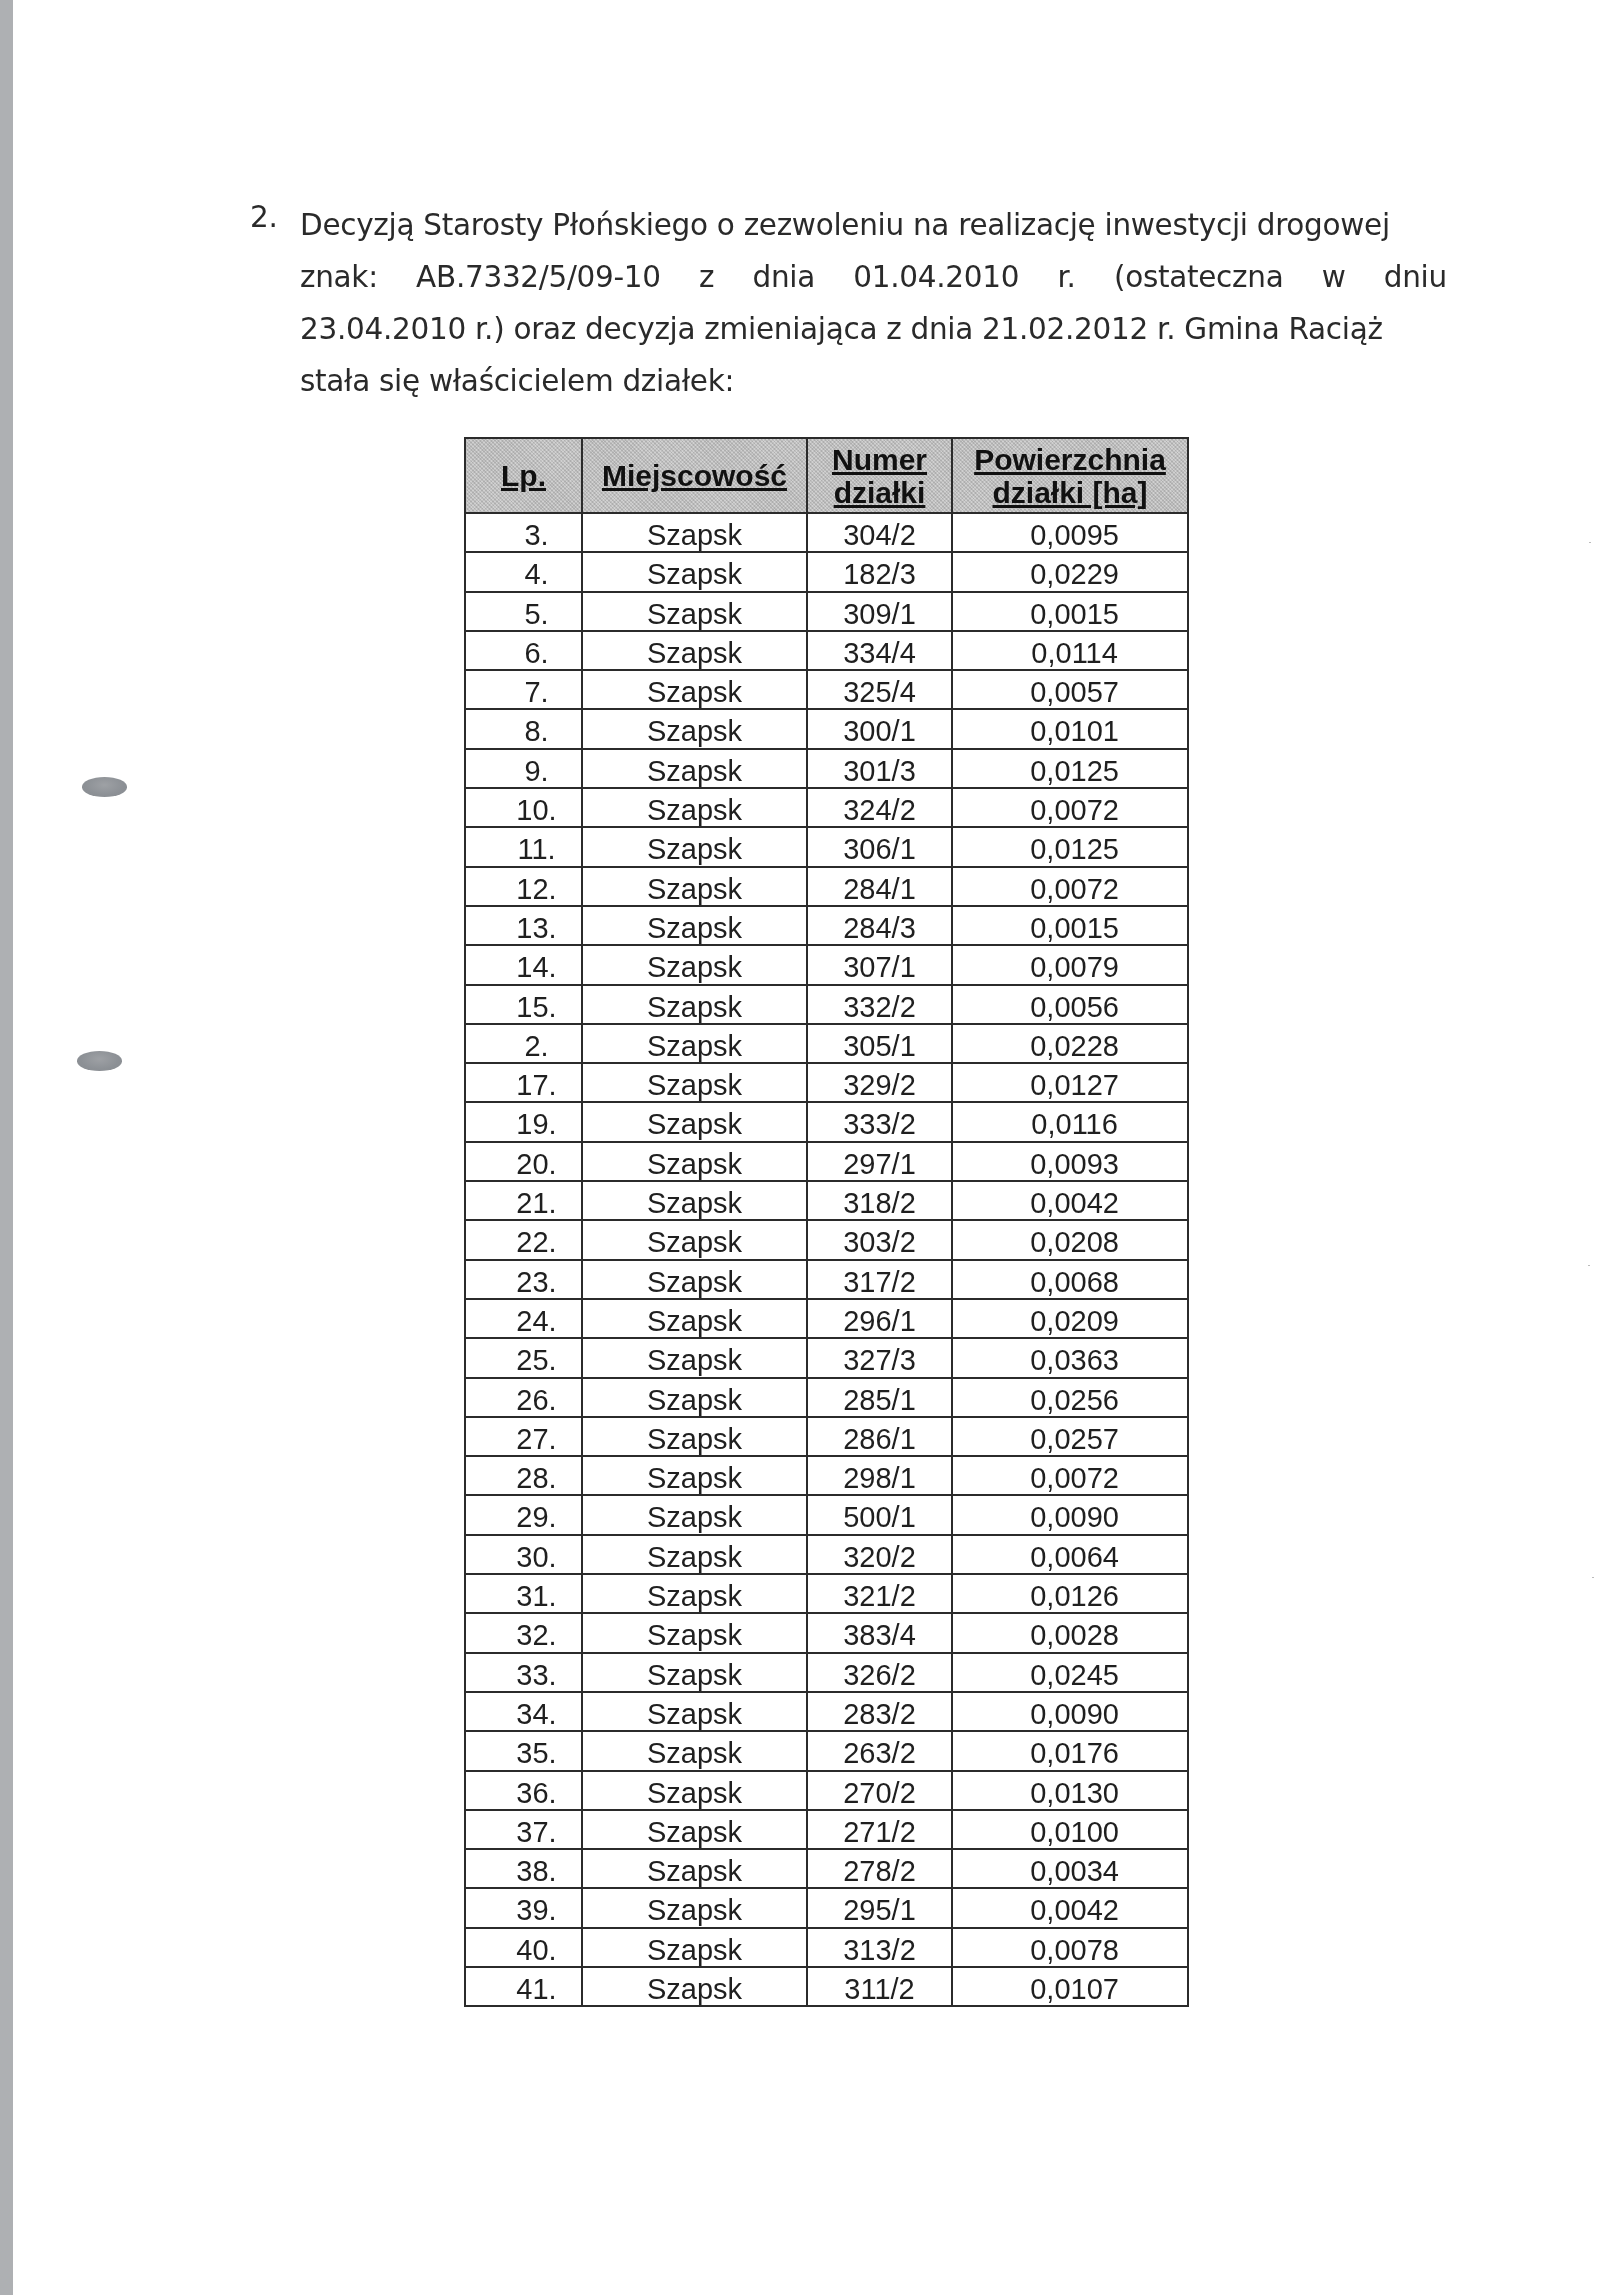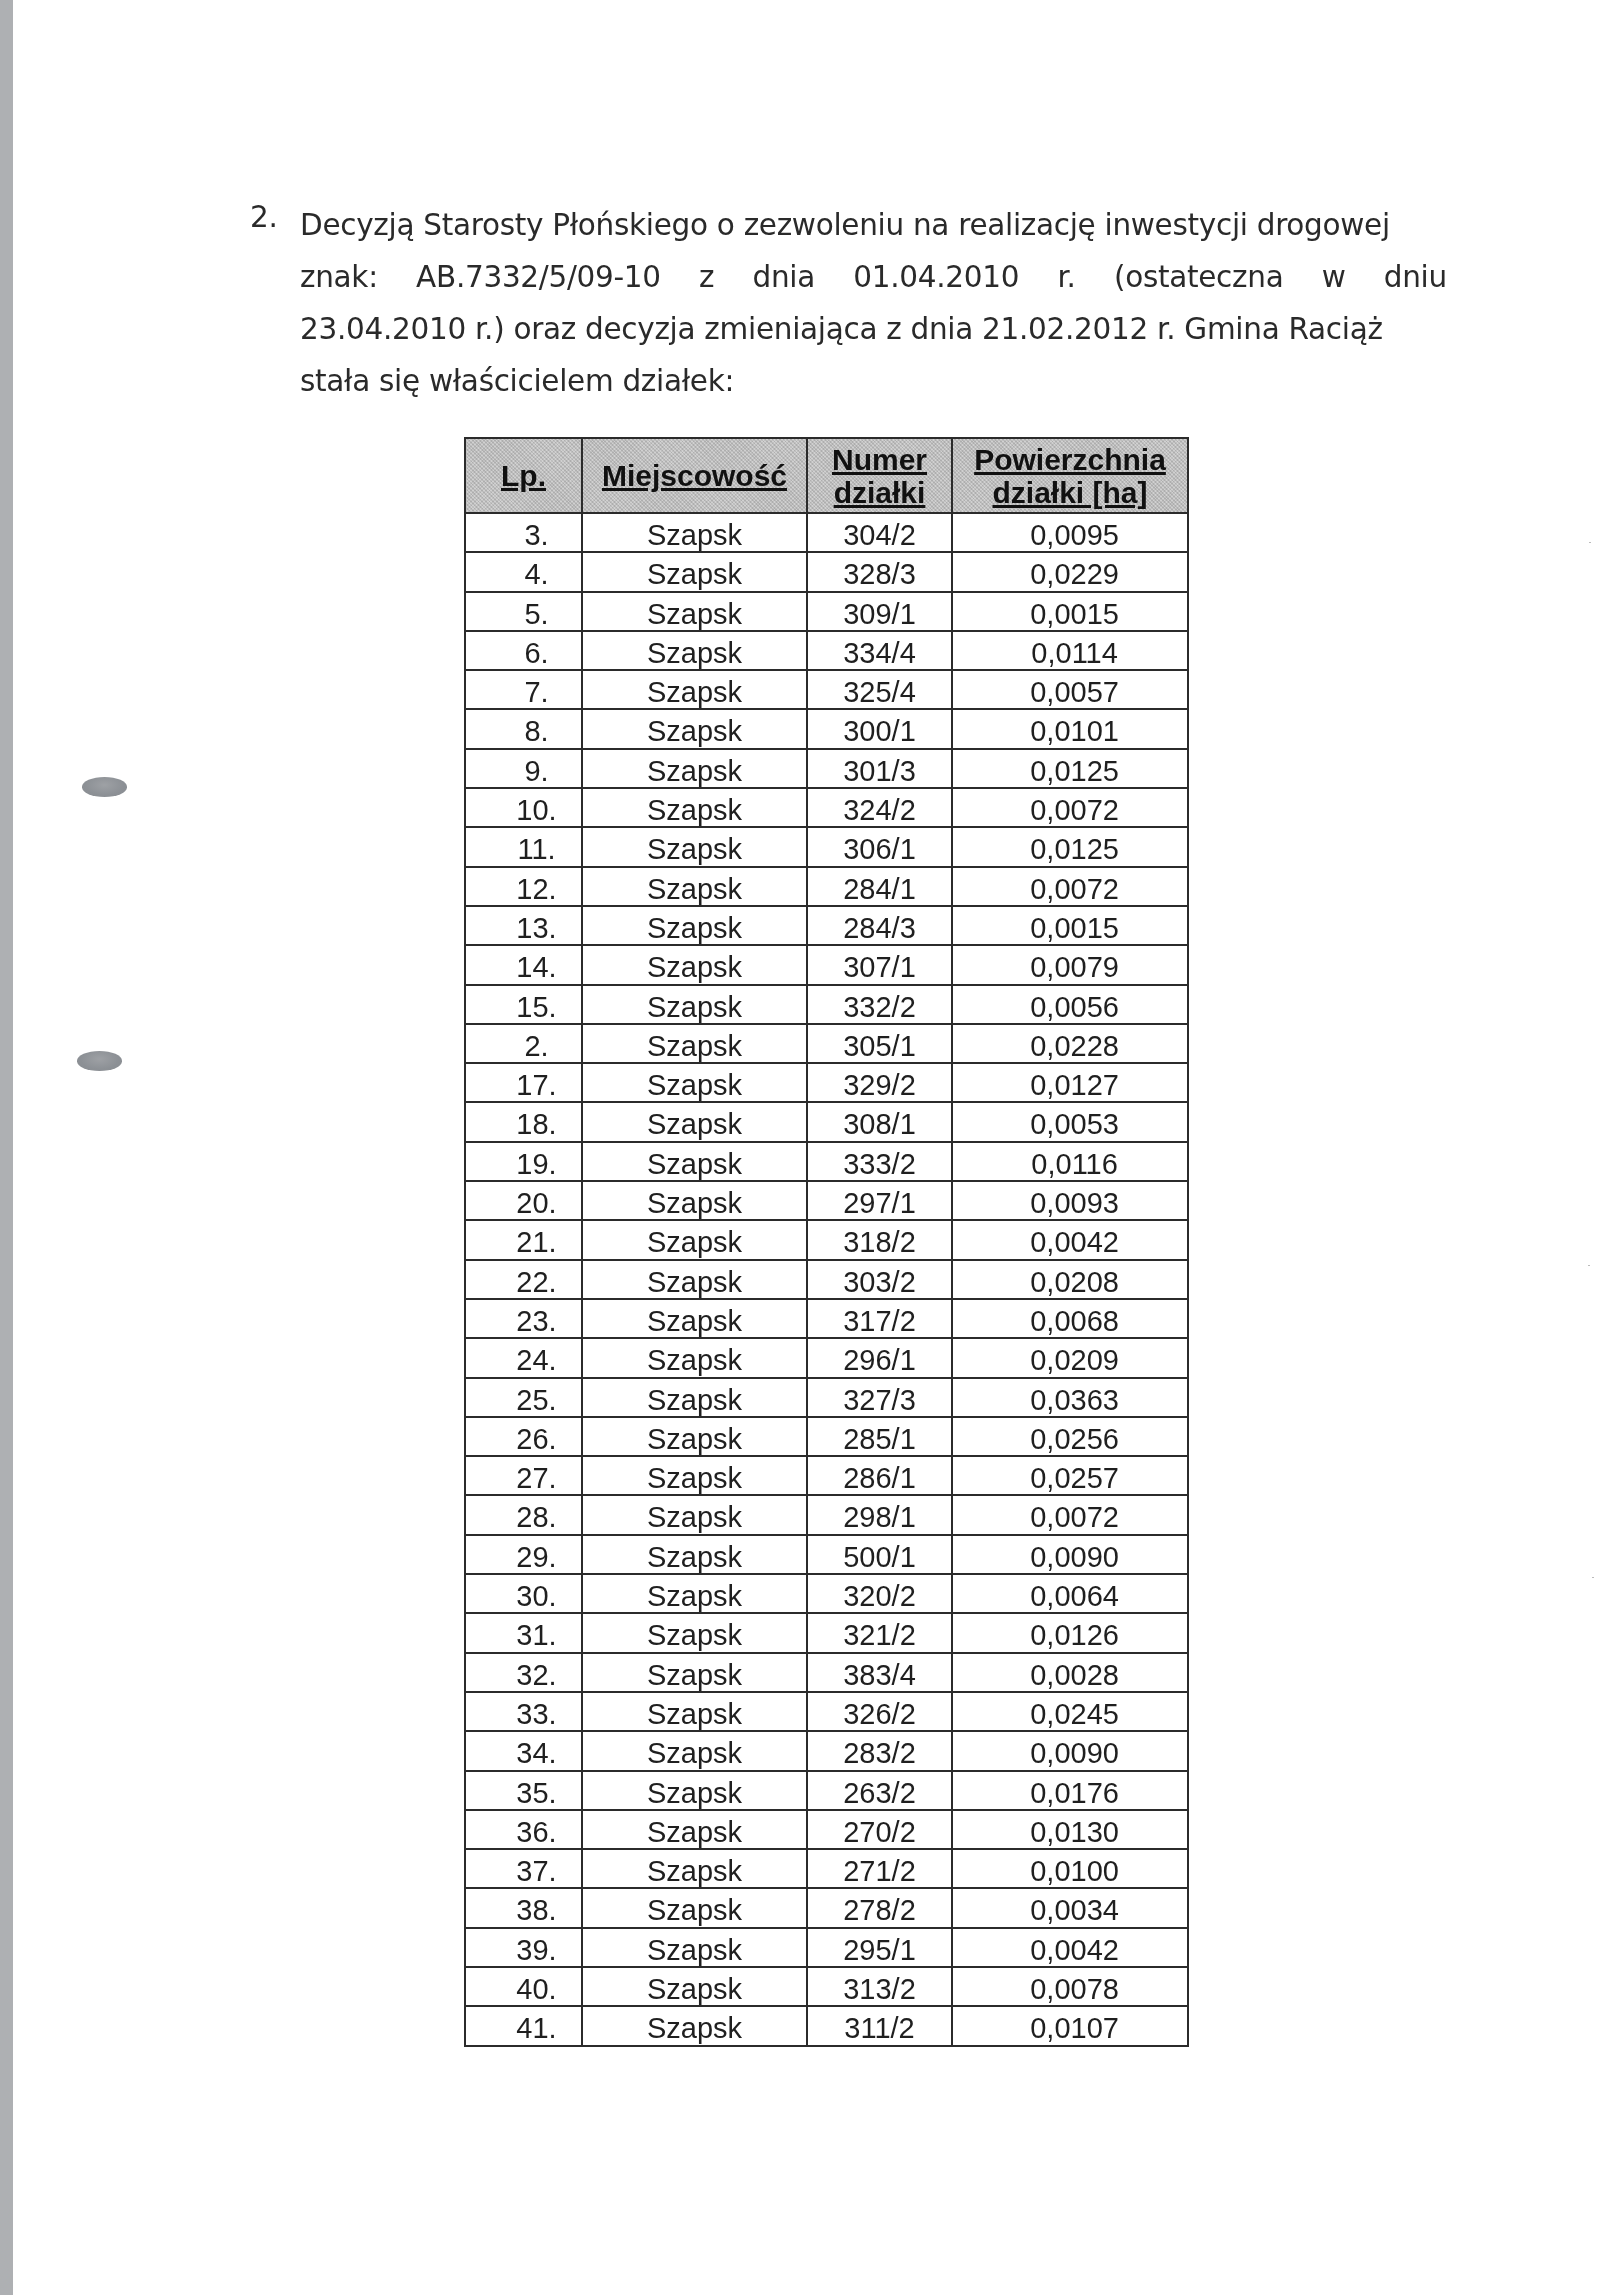--- a/index.html
+++ b/index.html
@@ -106,21 +106,21 @@
   <tbody id="rows">
       <tr>
         <td class="lp cell-lp">3.</td>
         <td class="cell-place">Szapsk</td>
         <td class="cell-plot">304/2</td>
         <td class="area">0,0095</td>
       </tr>
       <tr>
         <td class="lp cell-lp">4.</td>
         <td class="cell-place">Szapsk</td>
-        <td class="cell-plot">328/3</td>
+        <td class="cell-plot">182/3</td>
         <td class="area">0,0229</td>
       </tr>
       <tr>
         <td class="lp cell-lp">5.</td>
         <td class="cell-place">Szapsk</td>
         <td class="cell-plot">309/1</td>
         <td class="area">0,0015</td>
       </tr>
       <tr>
         <td class="lp cell-lp">6.</td>
@@ -186,26 +186,20 @@
         <td class="lp cell-lp">2.</td>
         <td class="cell-place">Szapsk</td>
         <td class="cell-plot">305/1</td>
         <td class="area">0,0228</td>
       </tr>
       <tr>
         <td class="lp cell-lp">17.</td>
         <td class="cell-place">Szapsk</td>
         <td class="cell-plot">329/2</td>
         <td class="area">0,0127</td>
-      </tr>
-      <tr>
-        <td class="lp cell-lp">18.</td>
-        <td class="cell-place">Szapsk</td>
-        <td class="cell-plot">308/1</td>
-        <td class="area">0,0053</td>
       </tr>
       <tr>
         <td class="lp cell-lp">19.</td>
         <td class="cell-place">Szapsk</td>
         <td class="cell-plot">333/2</td>
         <td class="area">0,0116</td>
       </tr>
       <tr>
         <td class="lp cell-lp">20.</td>
         <td class="cell-place">Szapsk</td>

